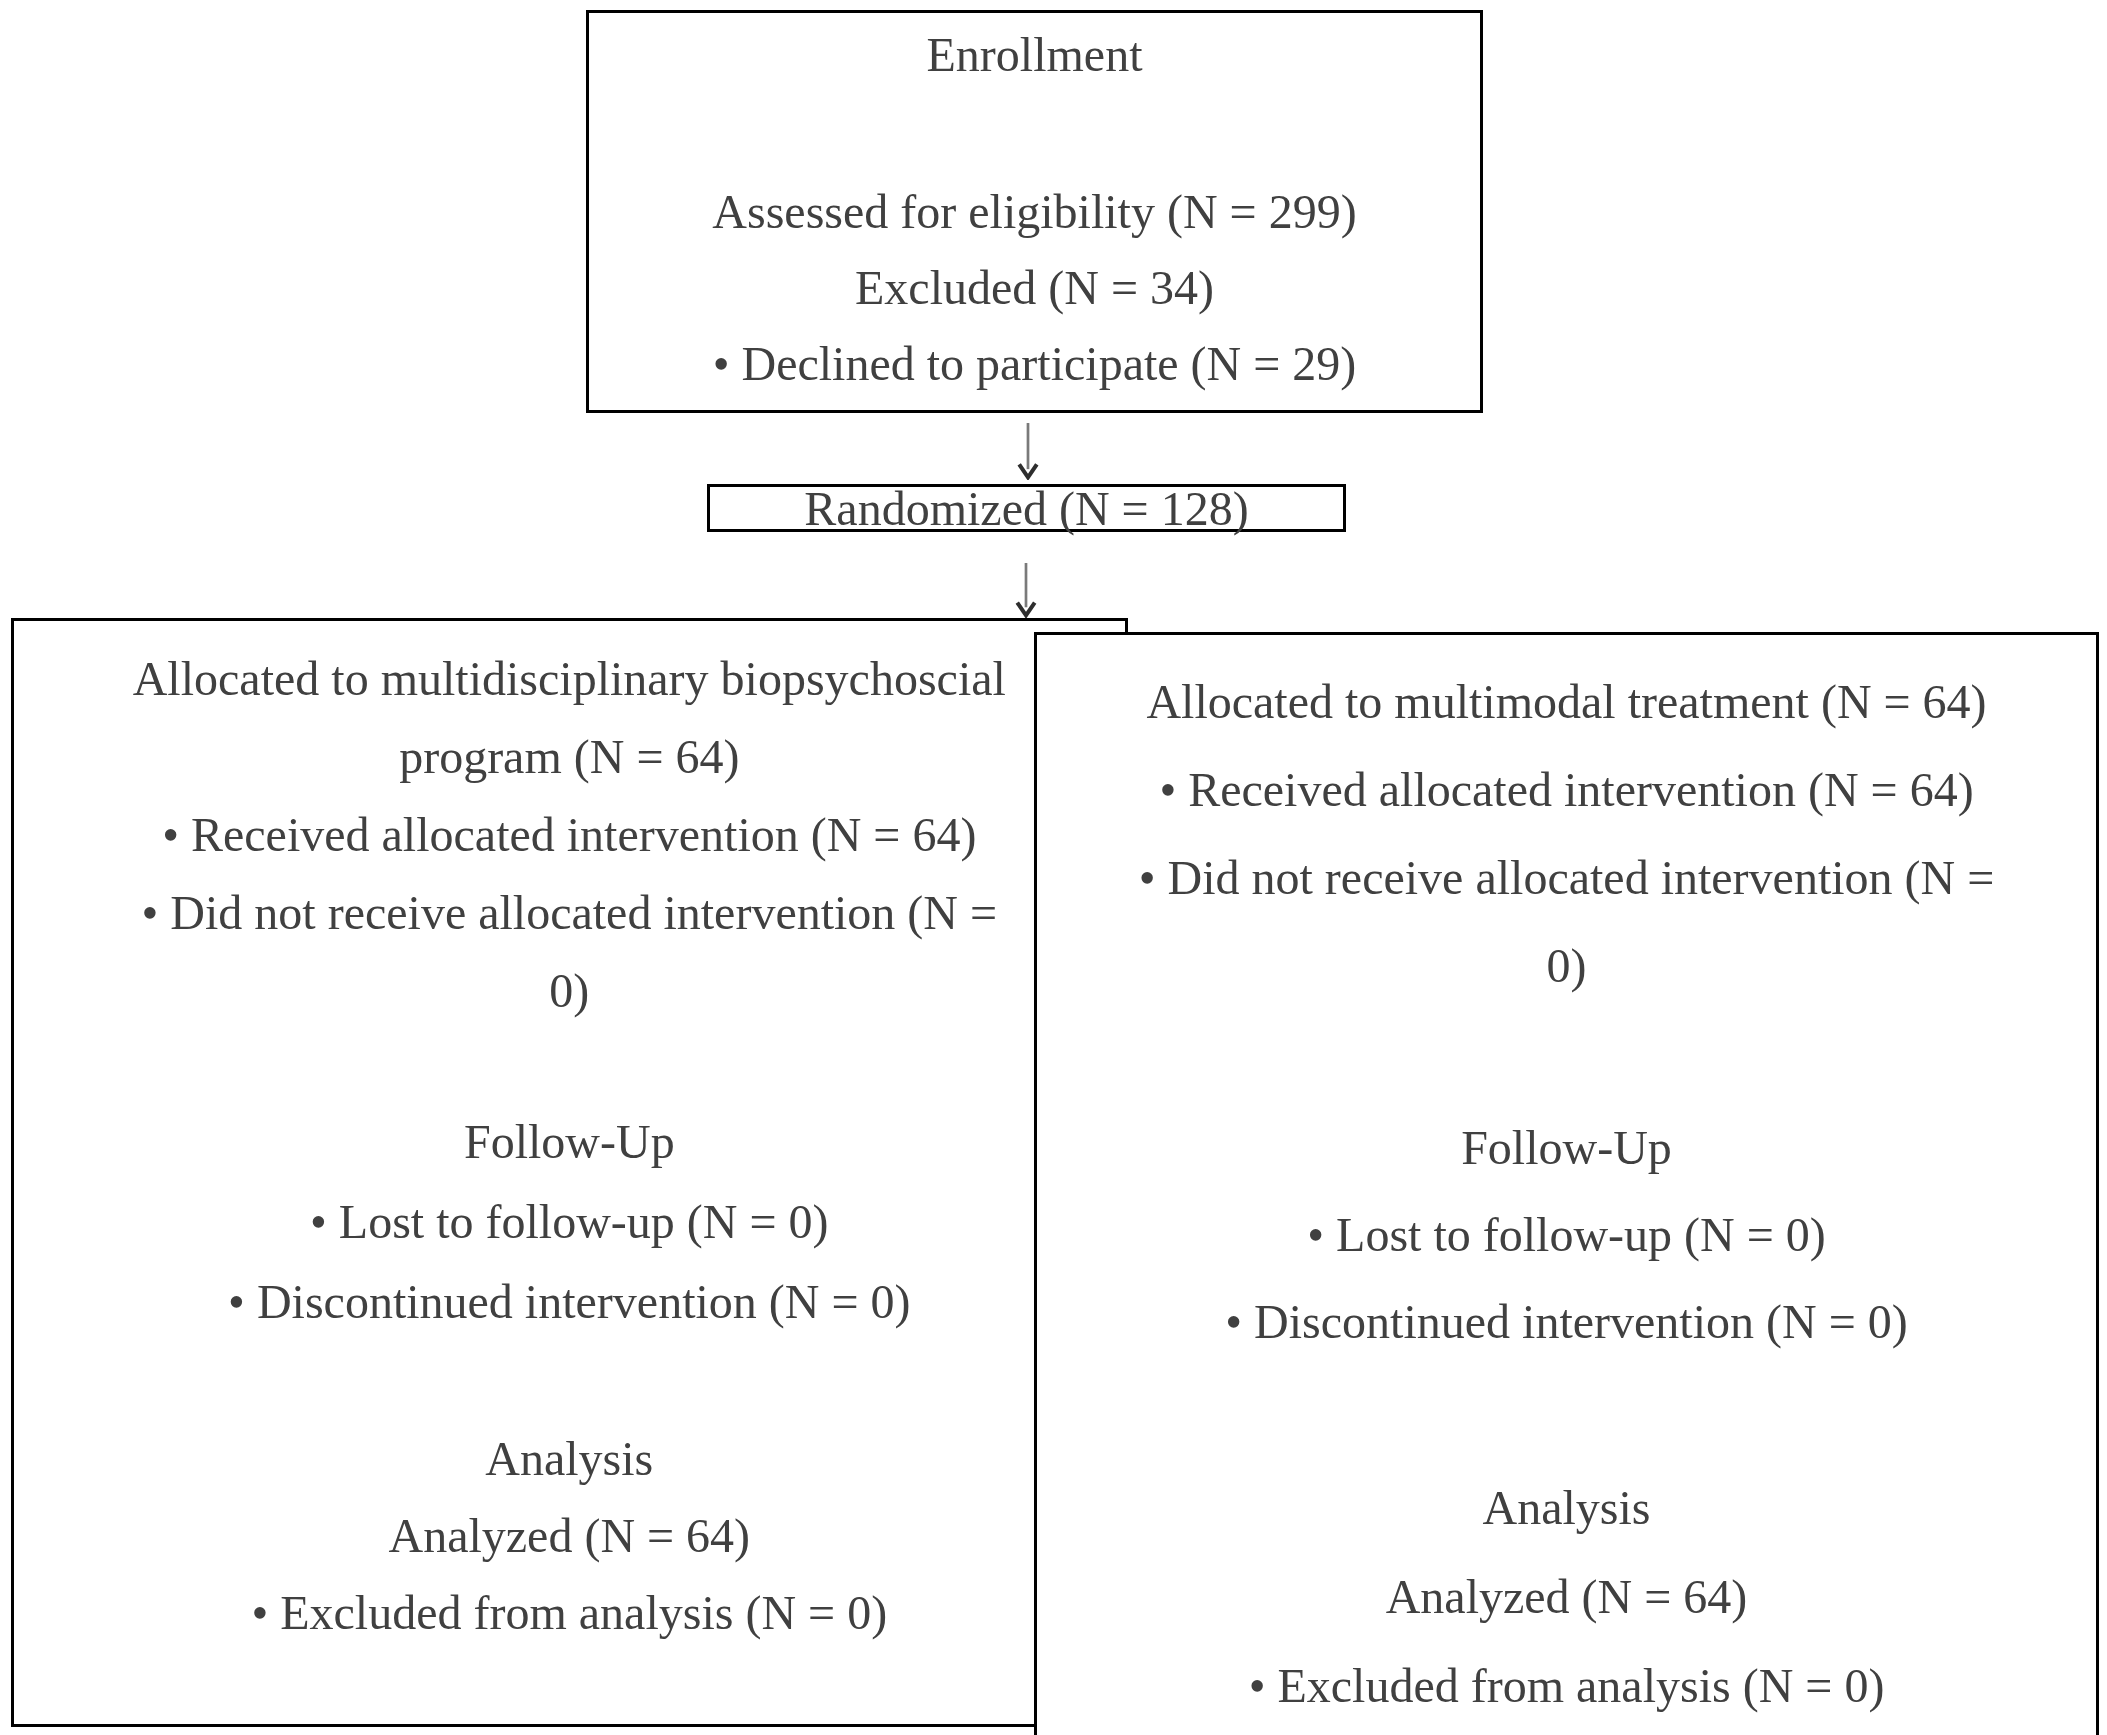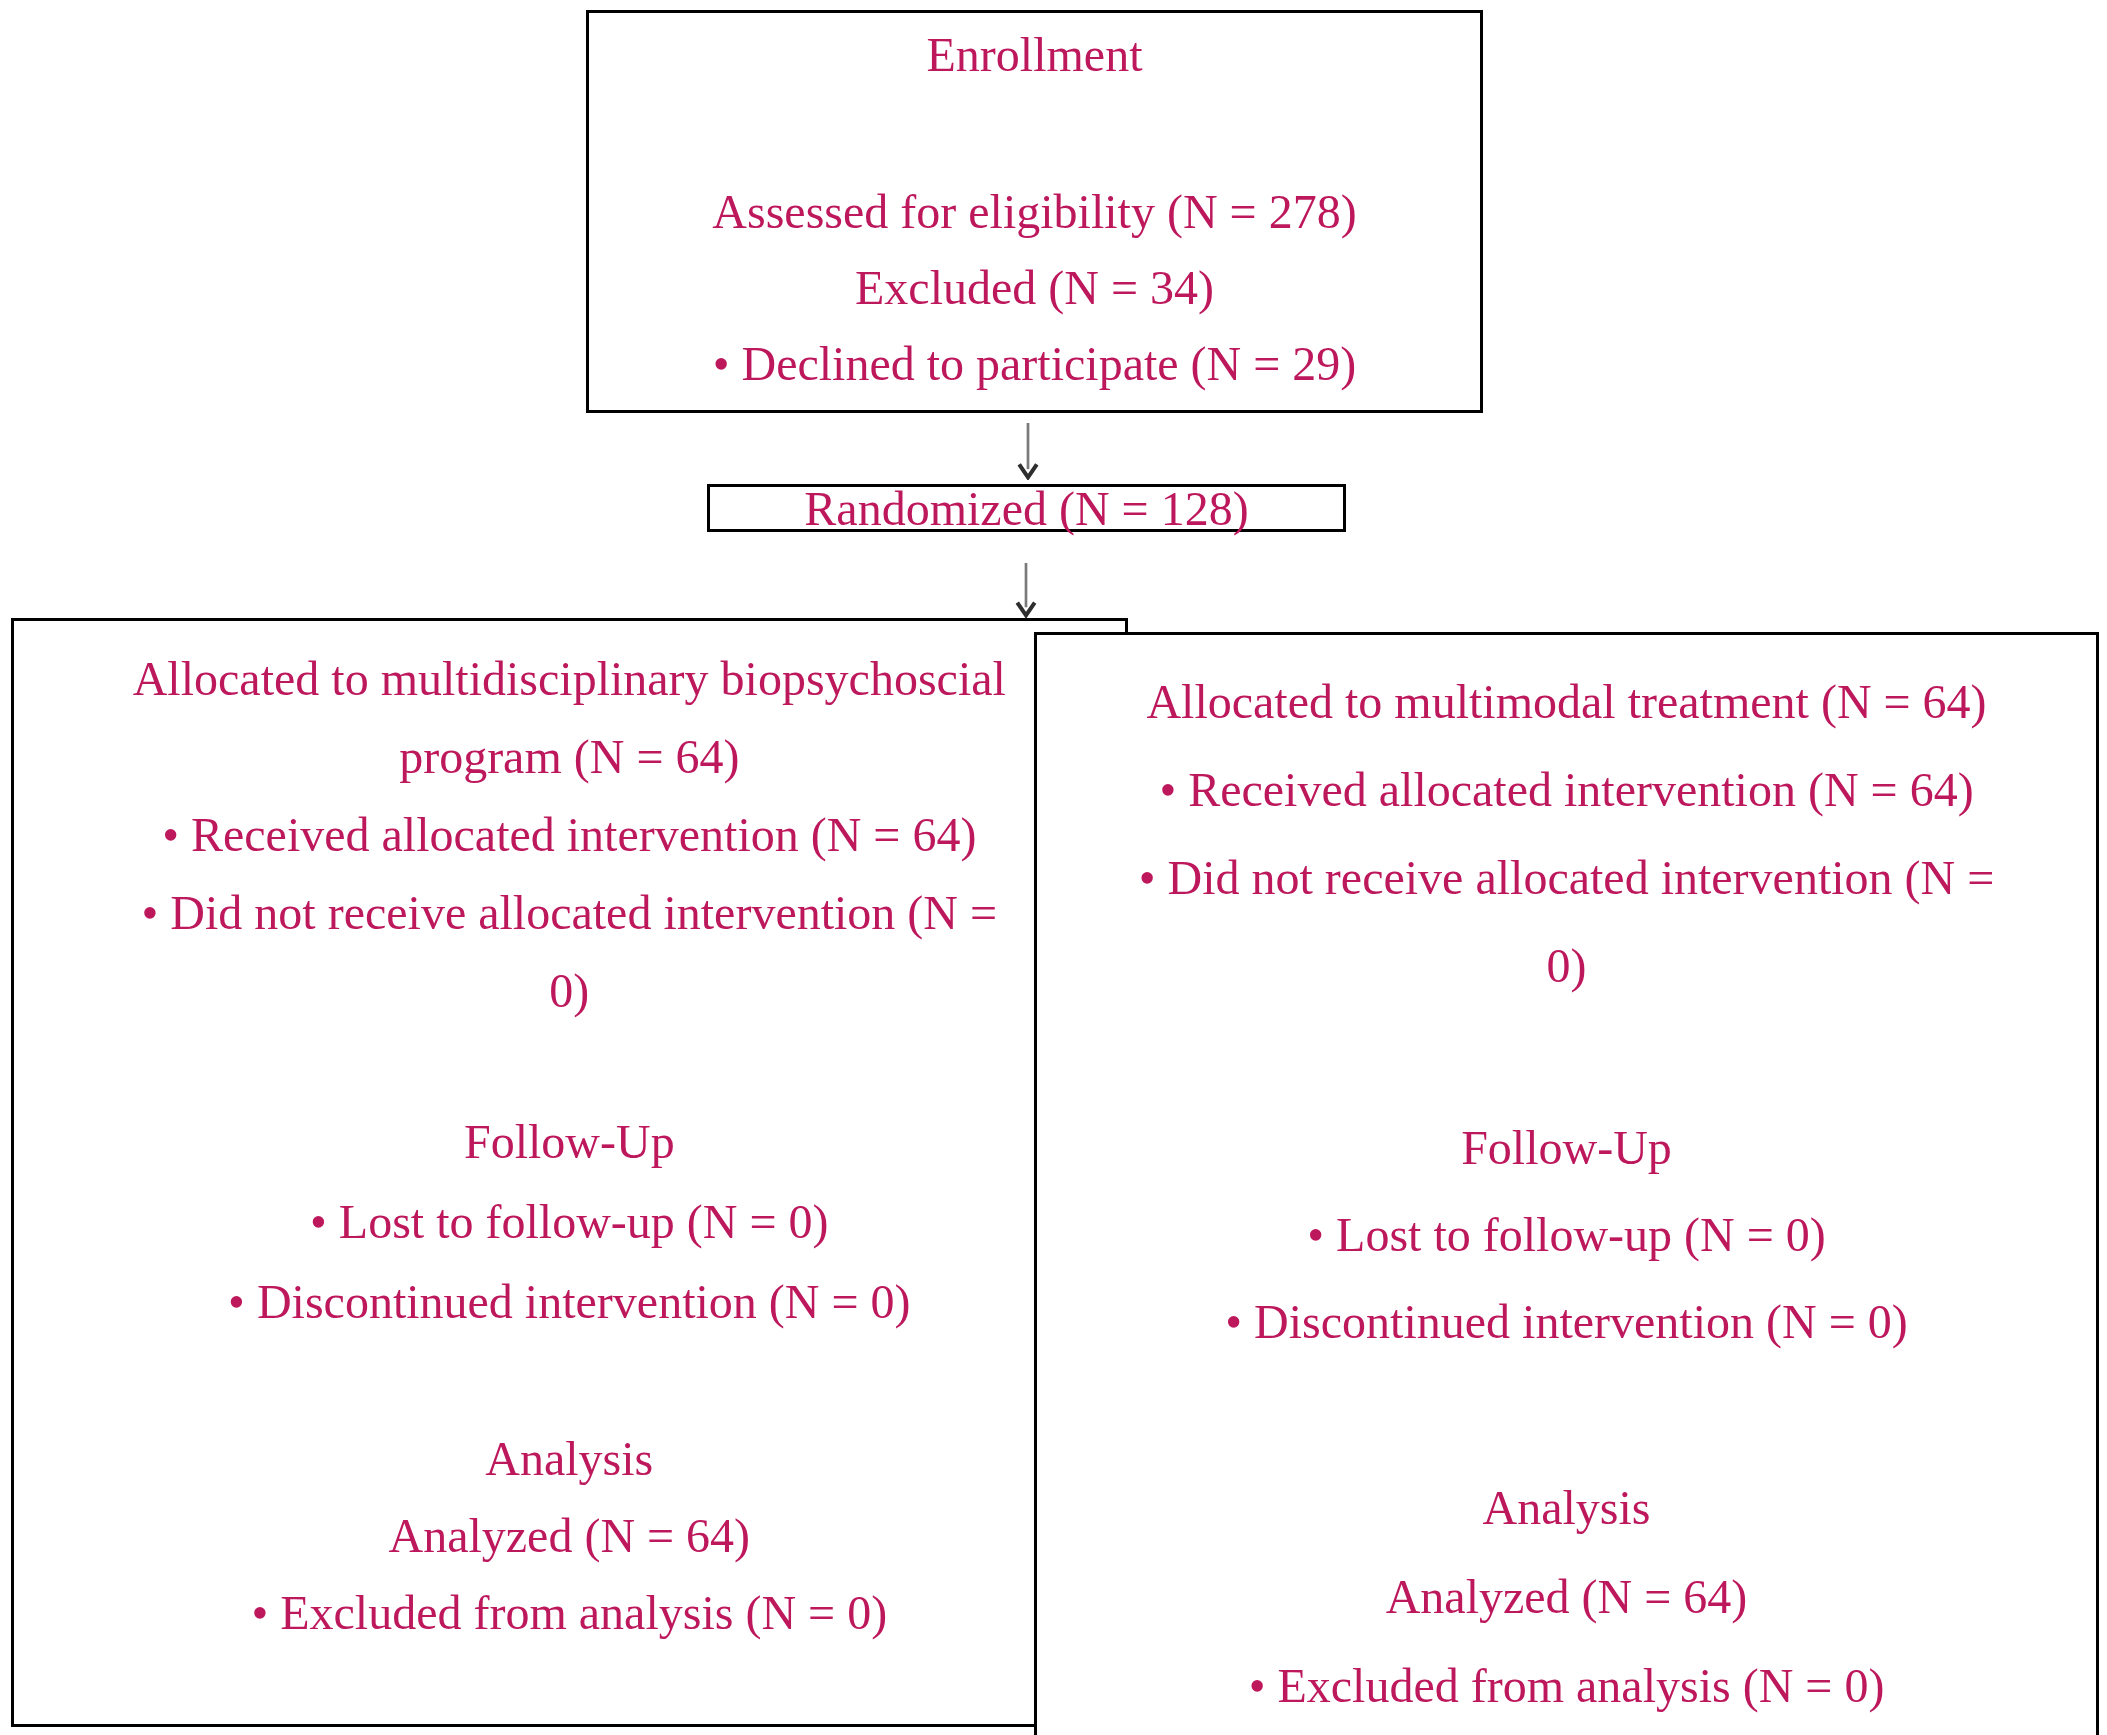--- a/index.html
+++ b/index.html
@@ -2,21 +2,21 @@
 <html style="font-size:10.8px"><head>
 <meta charset="utf-8">
 <style>
   html, body { margin: 0; padding: 0; background: #ffffff; }
   .canvas {
     position: relative;
     width: 2108px;
     height: 1735px;
     background: #ffffff;
     font-family: "Liberation Serif", "DejaVu Serif", serif;
-    color: #be185d;
+    color: #404040;
     font-size: 48px;
   }
   .box {
     position: absolute;
     border: 3.4px solid #000000;
     background: #ffffff;
     box-sizing: border-box;
   }
   .box-enrollment { left: 586px;  top: 9.5px;  width: 897px; height: 403px; }
   .box-randomized { left: 707px; top: 484px; width: 639px;  height: 48px;
@@ -47,21 +47,21 @@
   .arrow-2 { left: 1011px; top: 563px; }
 </style>
 </head>
 <body>
 
 <div class="canvas">
 
   <div class="box box-enrollment">
     <div class="block enroll-title line">Enrollment</div>
     <div class="block enroll-body">
-      <div class="line">Assessed for eligibility (N = 278)</div>
+      <div class="line">Assessed for eligibility (N = 299)</div>
       <div class="line">Excluded (N = 34)</div>
       <div class="line">• Declined to participate (N = 29)</div>
     </div>
   </div>
 
   <svg class="arrow arrow-1" width="30" height="57" viewBox="0 0 44 84">
     <line x1="22" y1="0" x2="22" y2="68" stroke="#7a7a7a" stroke-width="4"></line>
     <polyline points="9,61 22,80 35,61" fill="none" stroke="#2e2e2e" stroke-width="6"></polyline>
   </svg>
 

